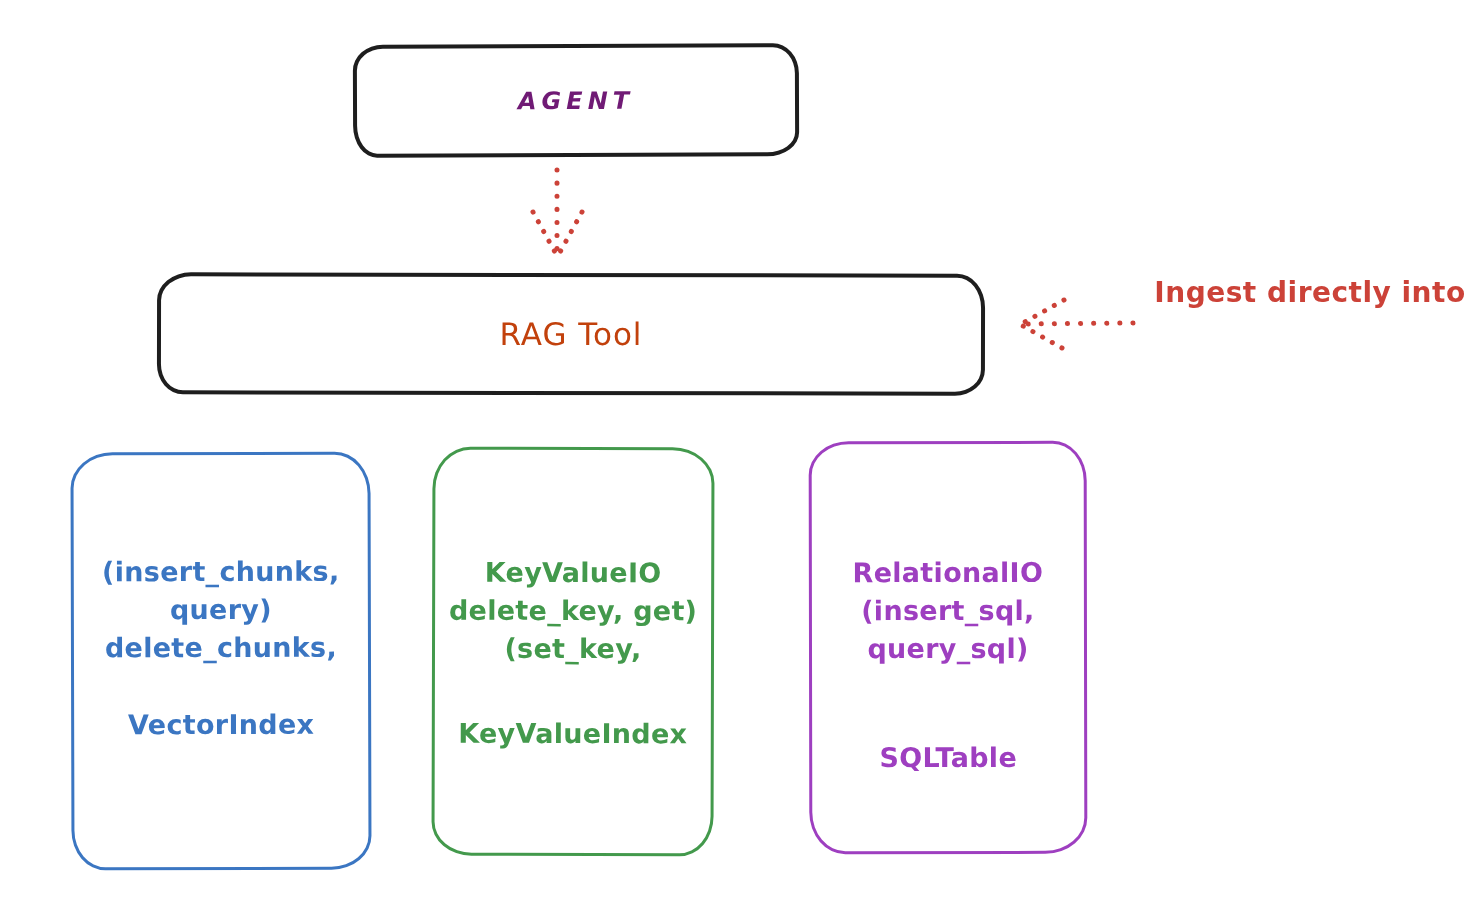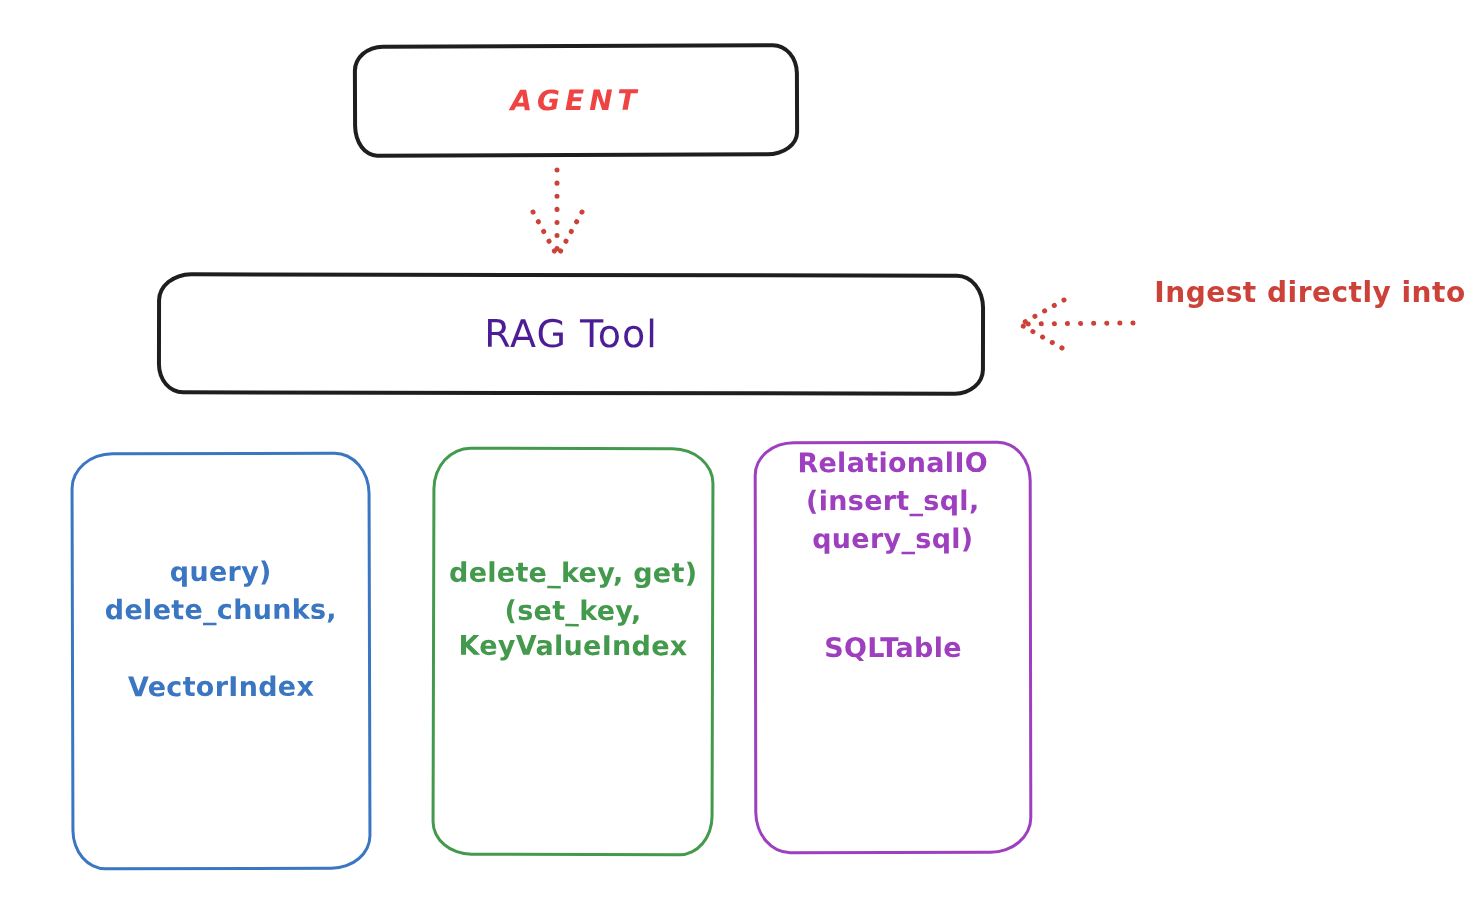--- a/index.html
+++ b/index.html
@@ -25,36 +25,36 @@
     box-sizing: border-box;
   }
   .agent-box {
     left: 353px; top: 44px;
     width: 446px; height: 113px;
     border: 4px solid #1e1e1e;
     border-radius: 30px 26px 32px 24px / 26px 30px 24px 32px;
     transform: rotate(-0.2deg);
   }
   .agent-label {
-    font-size: 28px;
+    font-size: 24px;
     font-weight: bold;
     letter-spacing: 5px;
-    color: #ef4444;
+    color: #701a75;
     font-style: italic;
   }
   .rag-box {
     left: 157px; top: 273px;
     width: 828px; height: 122px;
     border: 4px solid #1e1e1e;
     border-radius: 34px 28px 30px 26px / 28px 34px 26px 30px;
     transform: rotate(0.1deg);
   }
   .rag-label {
-    font-size: 38px;
-    color: #4c1d95;
+    font-size: 31px;
+    color: #c2410c;
     letter-spacing: 1px;
   }
   
   .annotation {
     position: absolute;
     left: 1140px; top: 274px;
     width: 340px;
     text-align: center;
     color: #cc4238;
     font-size: 28px;
@@ -95,28 +95,29 @@
   .vector-box .index-label { margin-top: 42px; text-align: right; }
   .keyvalue-box {
     left: 432px; top: 447px;
     width: 282px; height: 409px;
     border: 3.5px solid #43994c;
     border-radius: 38px 42px 34px 40px / 42px 36px 40px 34px;
     color: #43994c;
     transform: rotate(0.15deg);
     padding-top: 104px;
   }
-  .keyvalue-box .index-label { }
+  .keyvalue-box .index-label { margin-top: 50px; }
   .relational-box {
-    left: 754px; top: 441px;
+    left: 809px; top: 441px;
     width: 278px; height: 413px;
     border: 3.5px solid #9e3fc0;
     border-radius: 40px 34px 42px 36px / 34px 40px 36px 42px;
     color: #9e3fc0;
     transform: rotate(-0.1deg);
+    padding-top: 110px;
   }
   .relational-box .index-label { margin-top: 74px; }
   
   .arrows {
     position: absolute;
     left: 0; top: 0;
     pointer-events: none;
   }
   .dotted {
     stroke: #cc4238;
@@ -158,28 +159,30 @@
   <div class="node rag-box">
     <span class="rag-label">RAG Tool</span>
   </div>
 
   <div class="annotation">
     <div>Ingest directly into</div>
   </div>
 
   <div class="io-box vector-box">
     <div class="io-lines">
+      <div>(insert_chunks,</div>
       <div>query)</div>
       <div>delete_chunks,</div>
     </div>
     <div class="index-label">VectorIndex</div>
   </div>
 
   <div class="io-box keyvalue-box">
     <div class="io-lines">
+      <div>KeyValueIO</div>
       <div>delete_key, get)</div>
       <div>(set_key,</div>
     </div>
     <div class="index-label">KeyValueIndex</div>
   </div>
 
   <div class="io-box relational-box">
     <div class="io-lines">
       <div>RelationalIO</div>
       <div>(insert_sql,</div>

